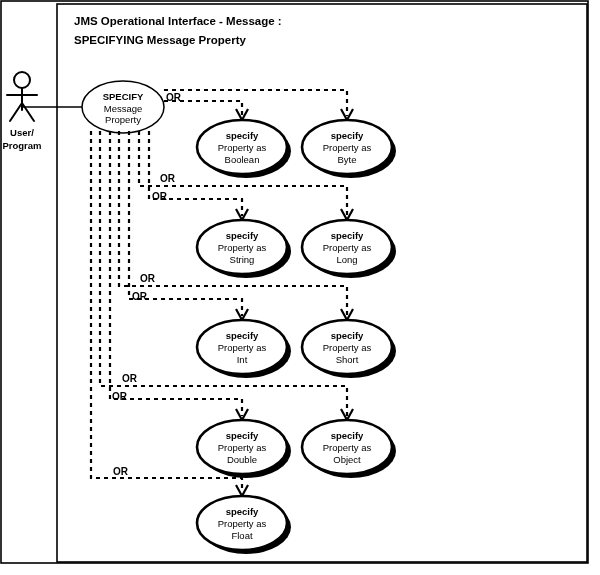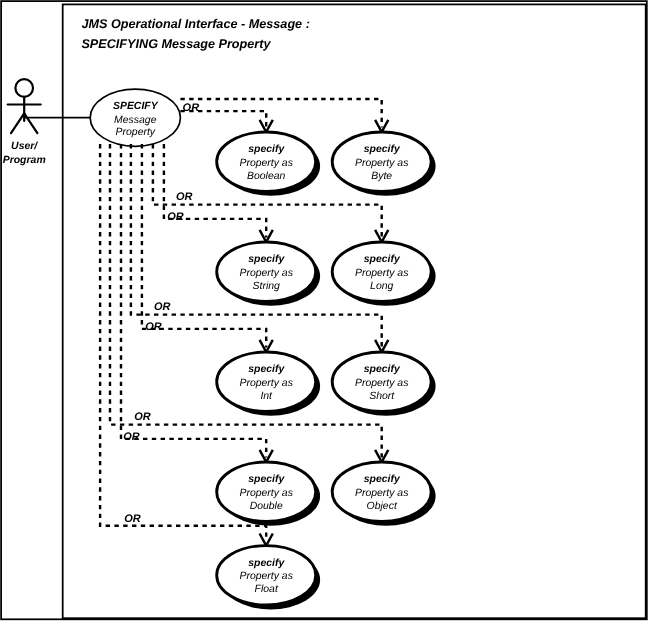--- a/index.html
+++ b/index.html
@@ -11,21 +11,20 @@
     font-family: "Liberation Sans", sans-serif;
     width: 600px;
     height: 575px;
     overflow: hidden;
   }
   #stage {
     position: relative;
     width: 600px;
     height: 575px;
     background: #ffffff;
-    font-style: italic;
   }
   #diagram-svg {
     position: absolute;
     left: 0;
     top: 0;
     width: 600px;
     height: 575px;
   }
   .frame-rect {
     fill: none;

